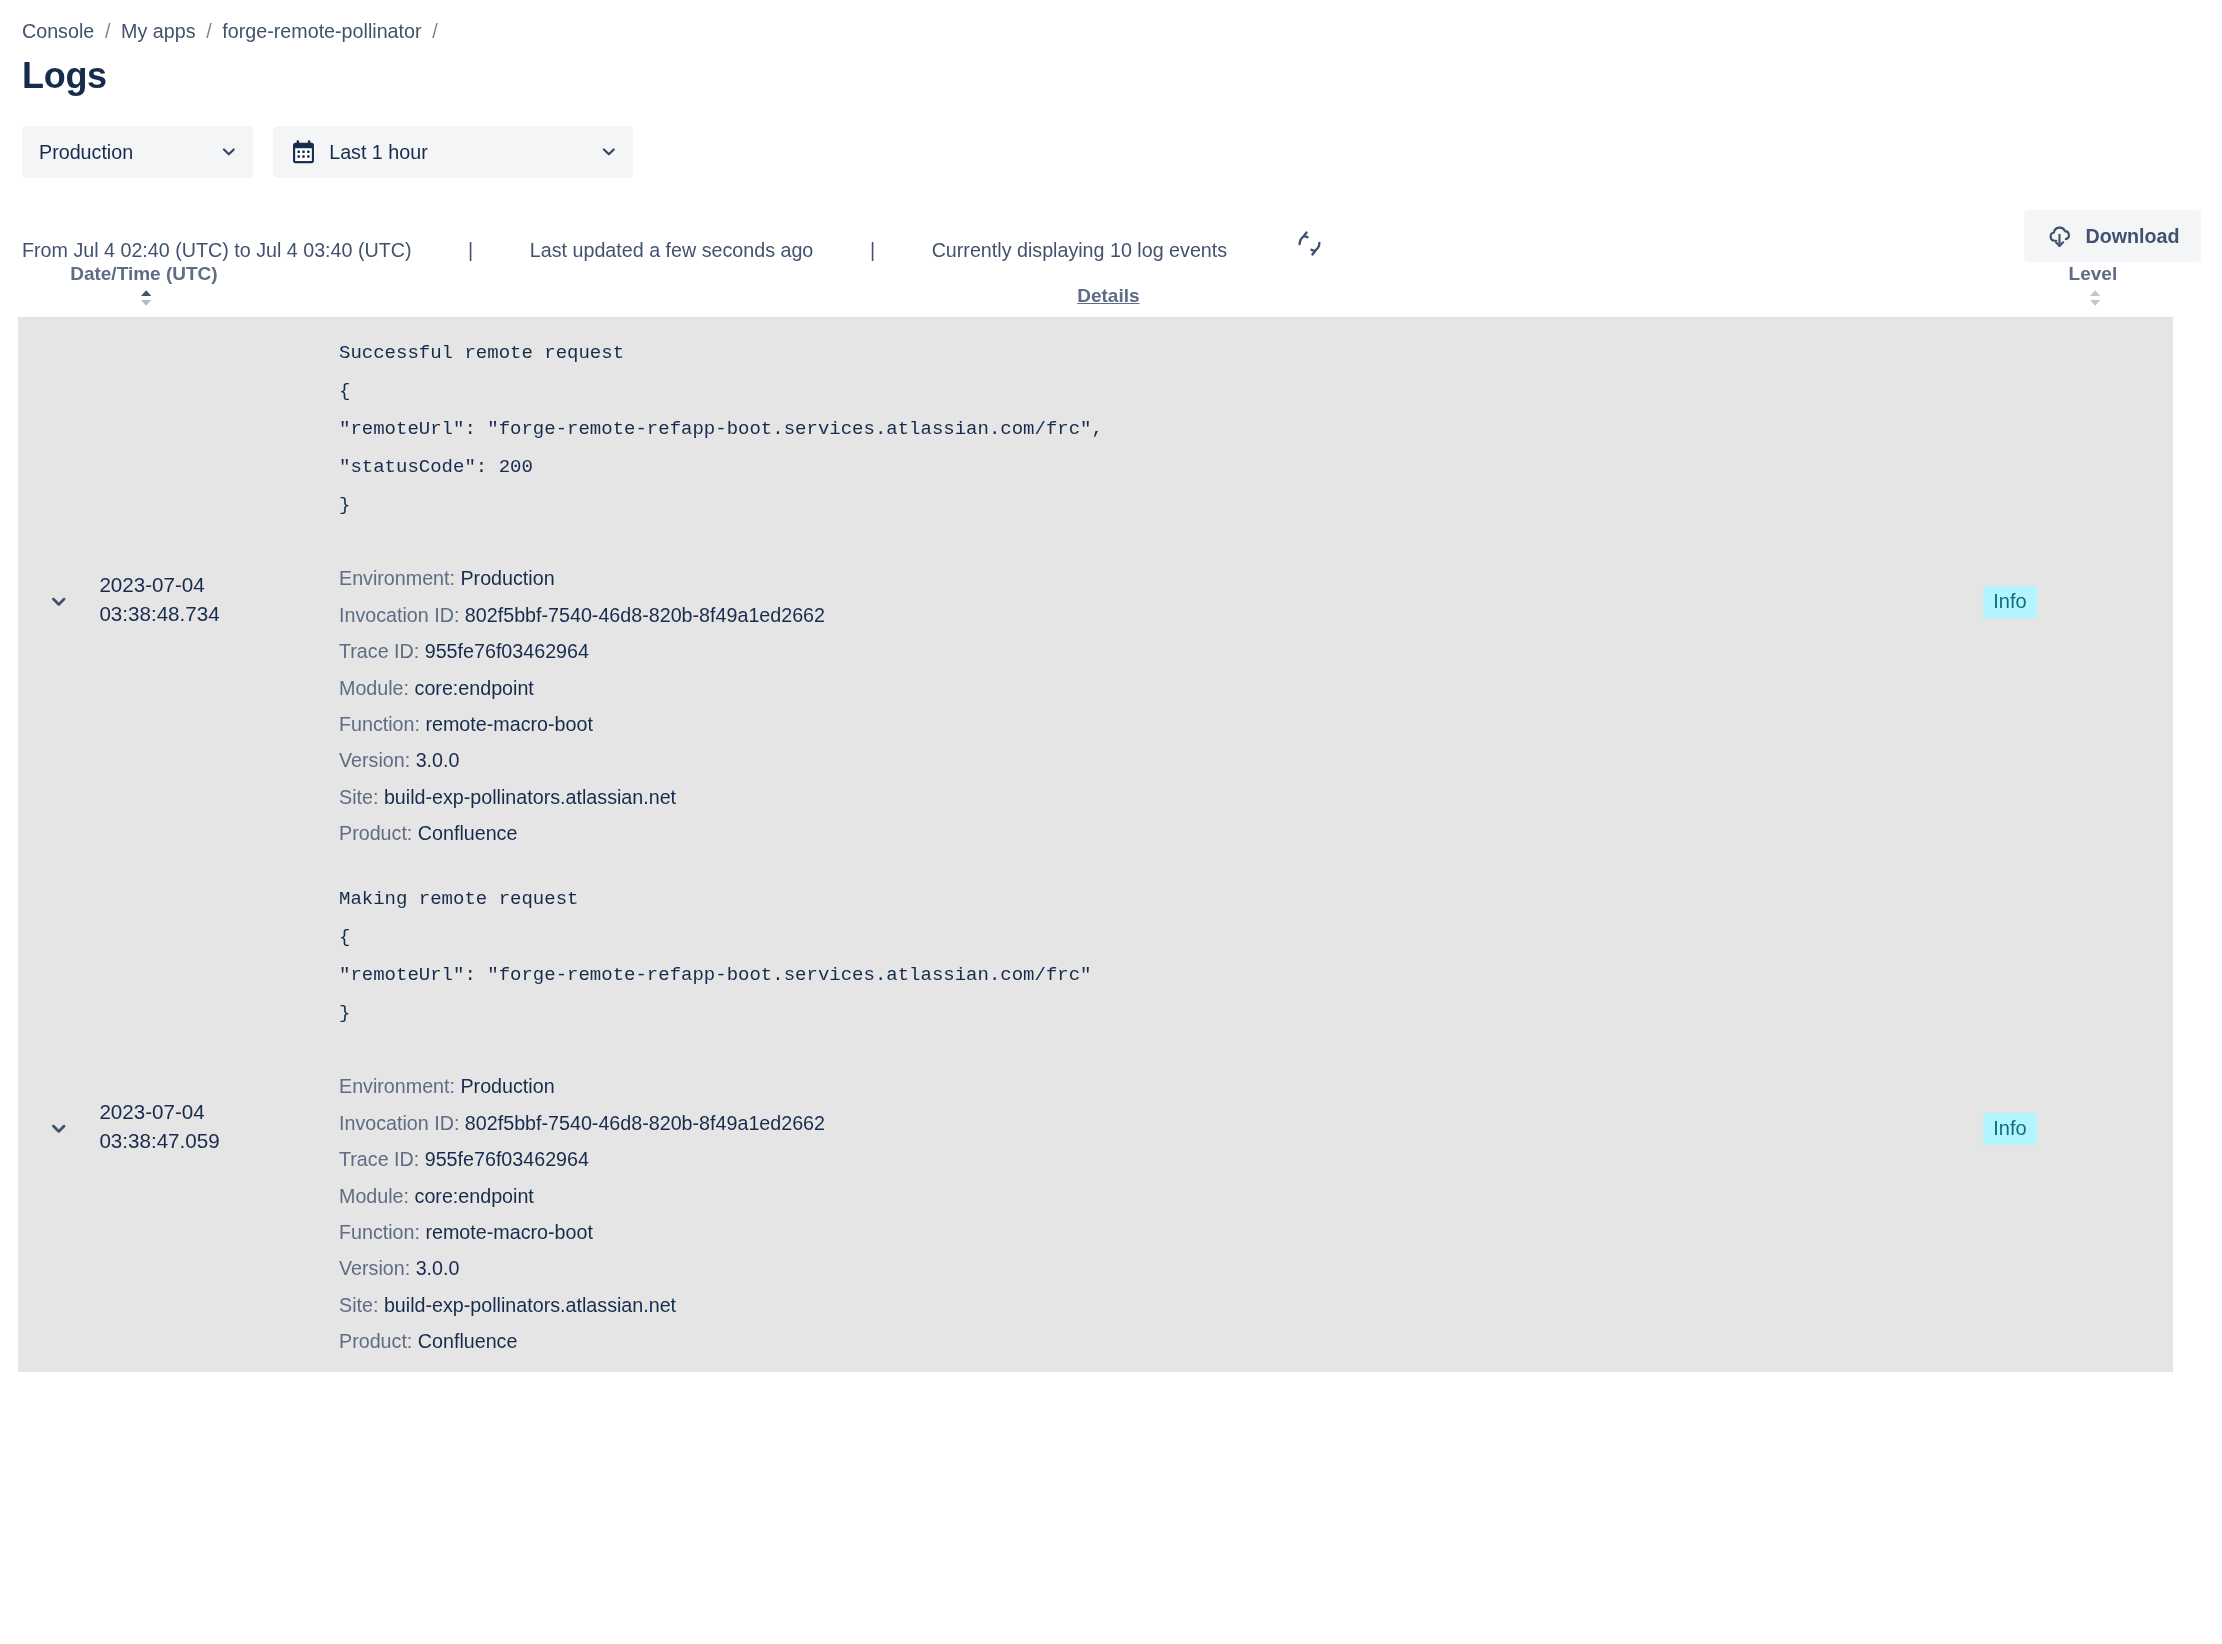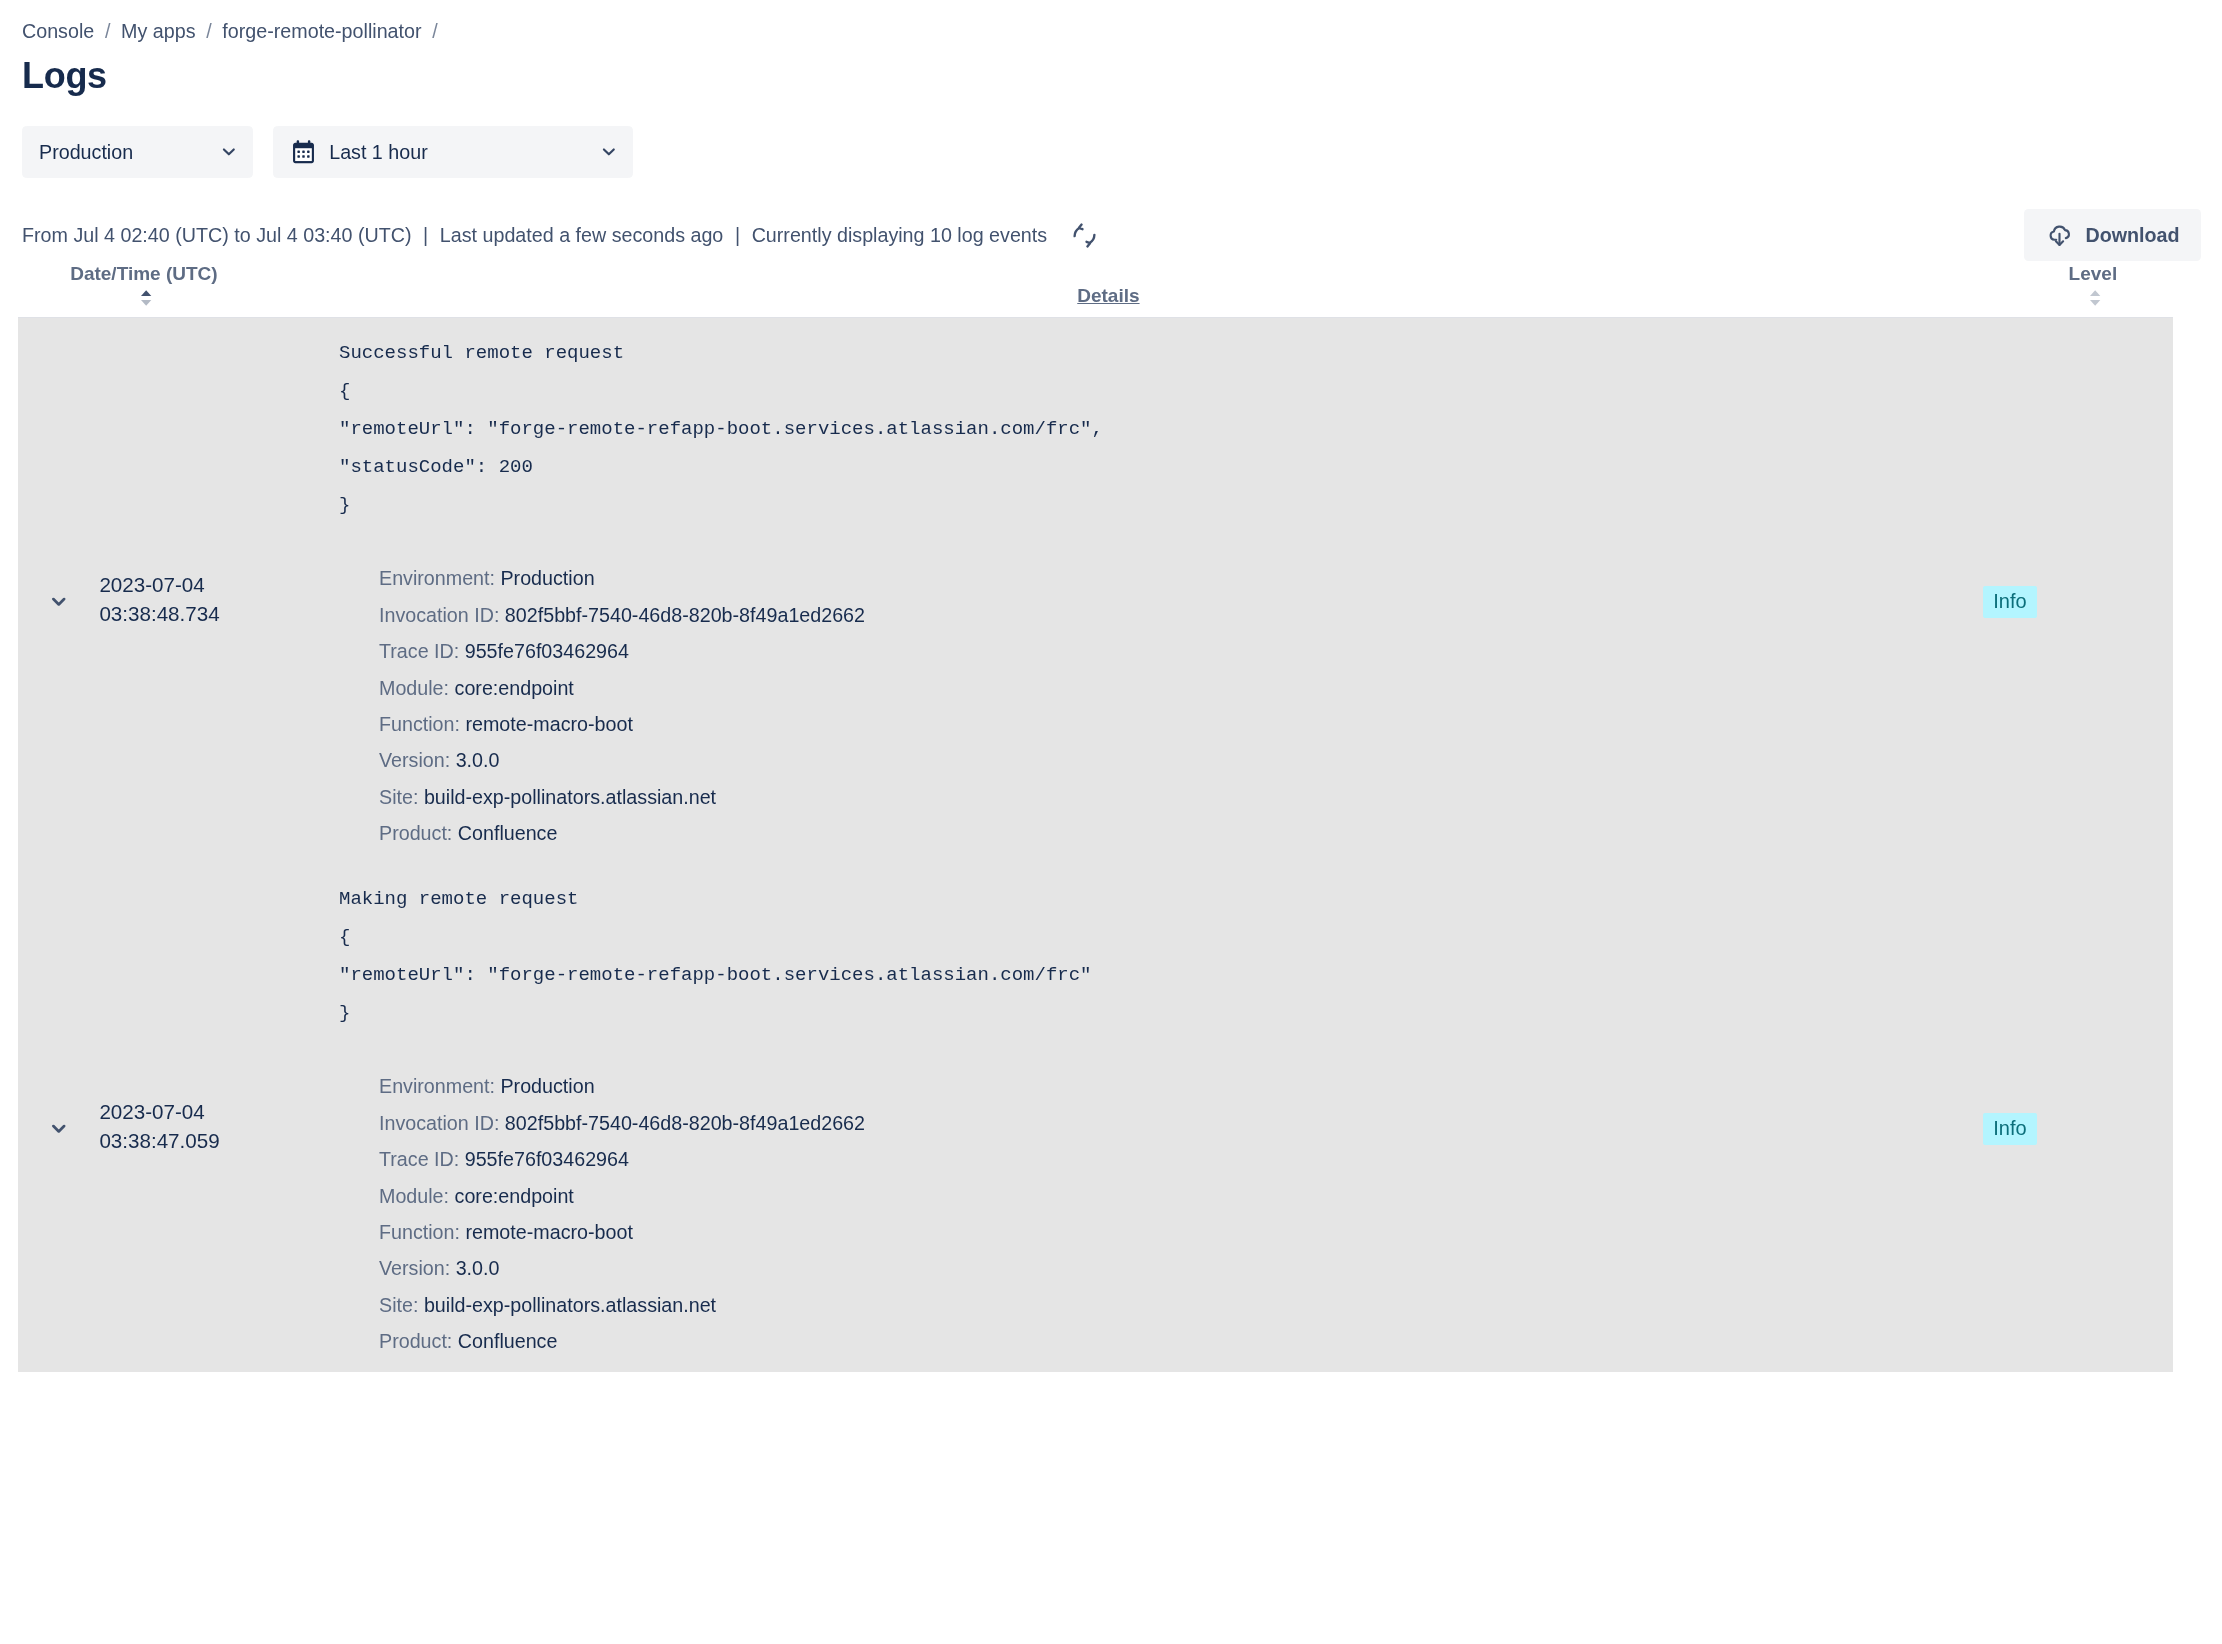--- a/index.html
+++ b/index.html
@@ -71,23 +71,24 @@
   .chev {
     width: 21.5px; height: 21.5px;
     flex: none;
     display: flex; align-items: center; justify-content: center;
   }
   .chev svg { display: block; }
   .cal-icon { width: 27px; height: 27px; flex: none; margin-right: 12.5px; display: block; }
 
   
   .statusbar {
-    display: flex; align-items: center;
+    display: flex; align-items: flex-end;
     margin-top: 30px;
     height: 54px;
+    gap: 45px;
   }
   .status-text {
     font-size: 19.7px;
     color: #42526E;
     white-space: nowrap;
   }
   .status-sep { padding: 0 11.6px; color: #42526E; }
   .refresh-btn {
     margin-left: 18px;
     width: 38px; height: 38px;
@@ -176,21 +177,21 @@
     padding-left: 25px;
   }
 
   .log-msg {
     font-family: "Liberation Mono", monospace;
     font-size: 19px;
     line-height: 2.0;
     color: #172B4D;
     white-space: pre;
   }
-  .meta-block { margin-top: 36px; padding-bottom: 12.5px; margin-left: 40px; }
+  .meta-block { margin-top: 36px; padding-bottom: 12.5px; }
   .meta-line {
     font-size: 19.7px;
     line-height: 1.85;
     color: #5E6C84;
     white-space: nowrap;
   }
   .meta-val { color: #172B4D; }
 
   .badge {
     display: inline-block;

